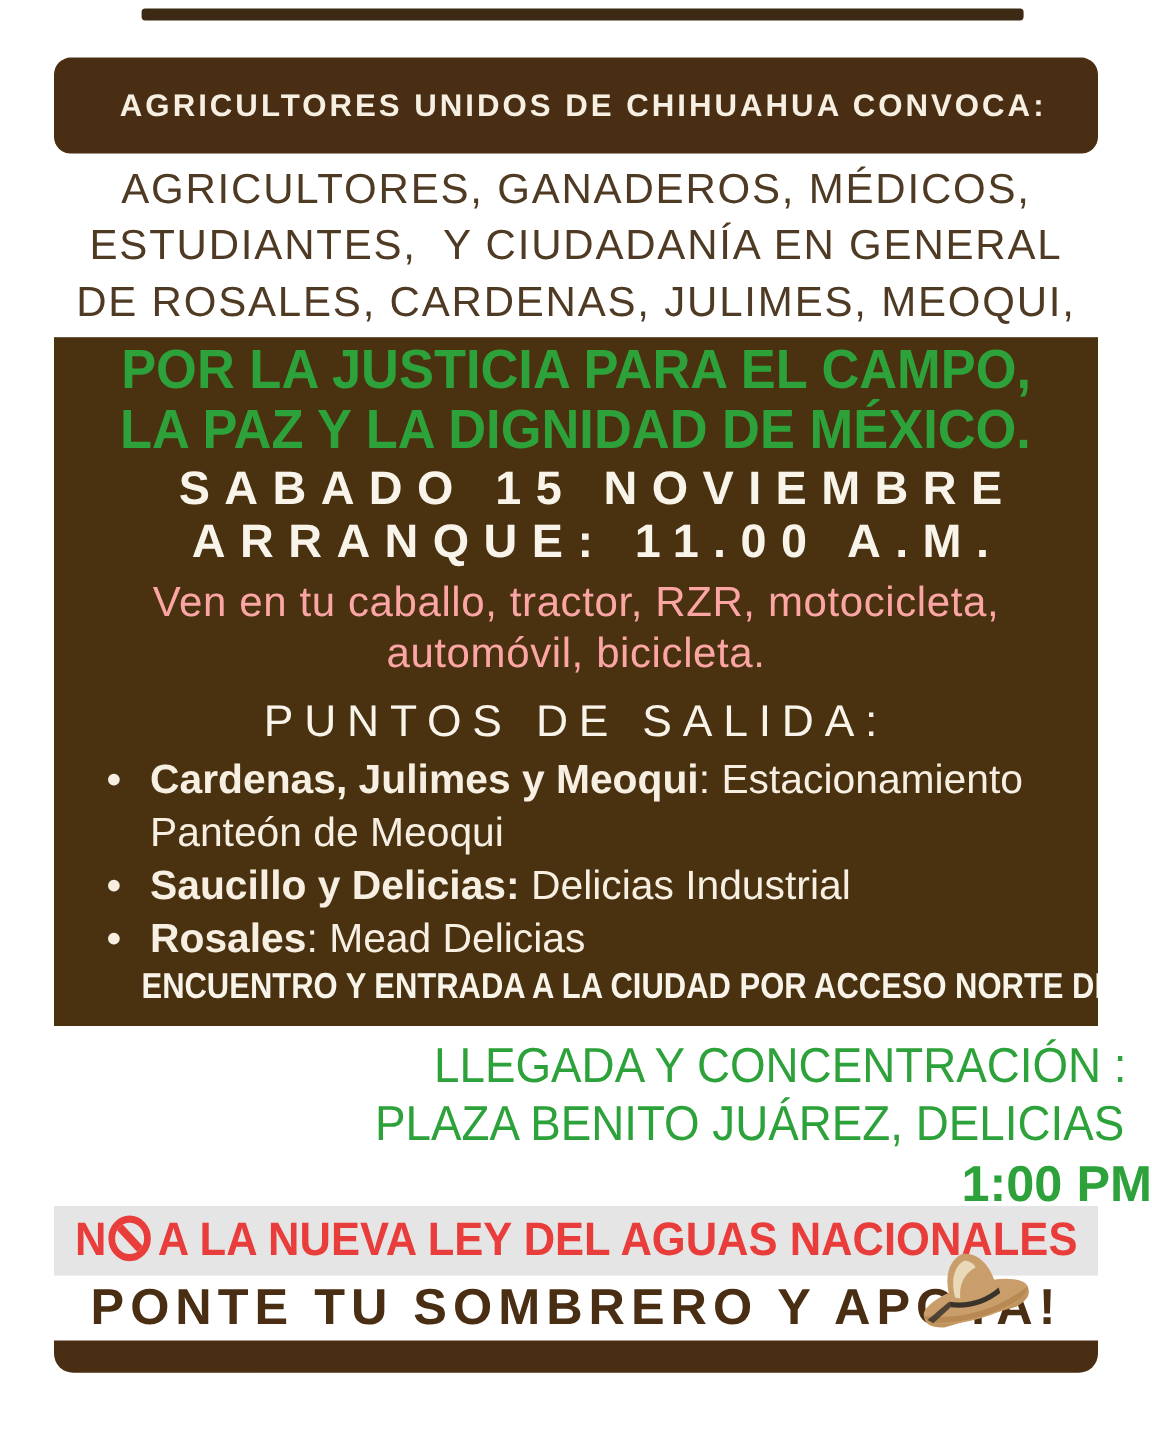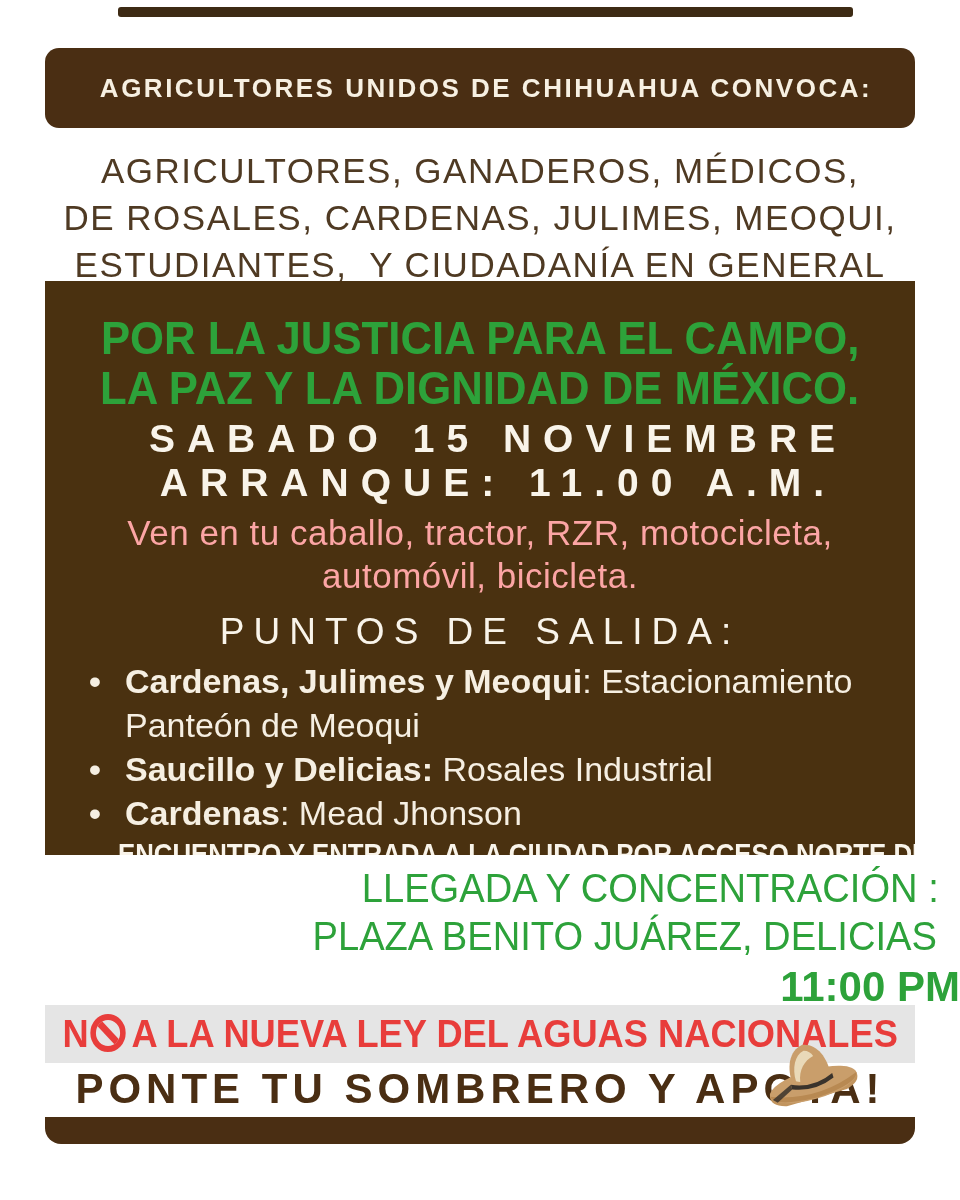--- a/index.html
+++ b/index.html
@@ -12,34 +12,34 @@
 
   
   .header-banner{
     position:absolute;left:45px;top:48px;width:870px;height:80px;background:#4a2e13;
     border-radius:14px;display:flex;align-items:center;justify-content:center;
   }
   .header-banner .t{color:#f7f0e2;font-weight:bold;font-size:26px;letter-spacing:2.5px;white-space:nowrap;margin-left:12px;}
 
   
   .subheader{
-    position:absolute;left:20px;top:147px;width:920px;text-align:center;
+    position:absolute;left:20px;top:134px;width:920px;text-align:center;
     color:#4f3a23;font-size:35px;line-height:47px;letter-spacing:1.5px;font-weight:400;
   }
   .subheader .ln{white-space:pre;}
   .subheader .b{font-weight:bold;color:#45301a;}
 
   
   .main-panel{
     position:absolute;left:45px;top:281px;width:870px;height:574px;background:#4a3110;
     text-align:center;color:#f7efe0;overflow:hidden;
   }
   .cond{display:inline-block;transform-origin:50% 50%;white-space:nowrap;}
   .cx95{transform:scaleX(.95);} .cx93{transform:scaleX(.93);} .cx86{transform:scaleX(.86);}
-  .cause-title{padding-top:32px;color:#2da23a;font-weight:bold;font-size:46px;line-height:50px;}
+  .cause-title{padding-top:1px;color:#2da23a;font-weight:bold;font-size:46px;line-height:50px;}
   .schedule{margin-top:4px;font-weight:bold;font-size:39px;line-height:44px;letter-spacing:12px;color:#f9f4ea;padding-left:36px;}
   .vehicles{margin-top:6px;font-size:35px;line-height:43px;color:#fca5a5;letter-spacing:.5px;}
   .puntos{margin-top:12px;font-weight:normal;font-size:37px;letter-spacing:9px;line-height:46px;color:#f9f4ea;}
   .bullets{margin-top:4px;text-align:left;padding:0 34px 0 44px;font-size:34px;line-height:44px;color:#f6efe2;}
   .bullet{display:flex;}
   .bullet .dot{width:36px;flex:none;font-weight:bold;}
   .bullet .bt{flex:1;}
   .bullet .bb{font-weight:bold;}
   .meeting{margin-top:2px;font-weight:bold;font-size:30px;line-height:34px;color:#f9f4ea;}
 
@@ -81,22 +81,22 @@
 <div class="poster">
 
   <div class="top-accent"></div>
 
   <div class="header-banner">
     <span class="t">AGRICULTORES UNIDOS DE CHIHUAHUA CONVOCA:</span>
   </div>
 
   <div class="subheader">
     <div class="ln">AGRICULTORES, GANADEROS, MÉDICOS,</div>
+    <div class="ln">ESTUDIANTES,  Y CIUDADANÍA EN GENERAL</div>
     <div class="ln">DE ROSALES, CARDENAS, JULIMES, MEOQUI,</div>
-    <div class="ln">ESTUDIANTES,  Y CIUDADANÍA EN GENERAL</div>
     <div class="ln"><span>DELICIAS Y SAUCILLO </span><span class="b">A LA CARAVANA:</span></div>
   </div>
 
   <div class="main-panel">
     <div class="cause-title">
       <span class="cond cx95">POR LA JUSTICIA PARA EL CAMPO,</span><br>
       <span class="cond cx95">LA PAZ Y LA DIGNIDAD DE MÉXICO.</span>
     </div>
     <div class="schedule">
       <div>SABADO 15 NOVIEMBRE</div>
@@ -107,36 +107,36 @@
       <div>automóvil, bicicleta.</div>
     </div>
     <div class="puntos">PUNTOS DE SALIDA:</div>
     <div class="bullets">
       <div class="bullet">
         <span class="dot">•</span>
         <span class="bt"><span class="bb">Cardenas, Julimes y Meoqui</span><span>: Estacionamiento Panteón de Meoqui</span></span>
       </div>
       <div class="bullet">
         <span class="dot">•</span>
-        <span class="bt"><span class="bb">Saucillo y Delicias:</span><span> Rosales Industrial</span></span>
+        <span class="bt"><span class="bb">Saucillo y Delicias:</span><span> Delicias Industrial</span></span>
       </div>
       <div class="bullet">
         <span class="dot">•</span>
-        <span class="bt"><span class="bb">Cardenas</span><span>: Mead Jhonson</span></span>
+        <span class="bt"><span class="bb">Rosales</span><span>: Mead Delicias</span></span>
       </div>
     </div>
     <div class="meeting">
       <span class="cond cx86">ENCUENTRO Y ENTRADA A LA CIUDAD POR ACCESO NORTE DELICIAS</span>
     </div>
   </div>
 
   <div class="arrival">
     <div class="ln"><span class="cond cx93">LLEGADA Y CONCENTRACIÓN :</span></div>
     <div class="ln"><span class="cond cx93">PLAZA BENITO JUÁREZ, DELICIAS</span></div>
-    <div class="time">11:00 PM</div>
+    <div class="time">1:00 PM</div>
   </div>
 
   <div class="no-band">
     <span class="cond cx93">
       <span>N</span><span class="prohibit"></span><span class="txt">A LA NUEVA LEY DEL AGUAS NACIONALES</span>
     </span>
   </div>
 
   <div class="slogan">
     <span>PONTE TU SOMBRERO Y APOYA!</span>

